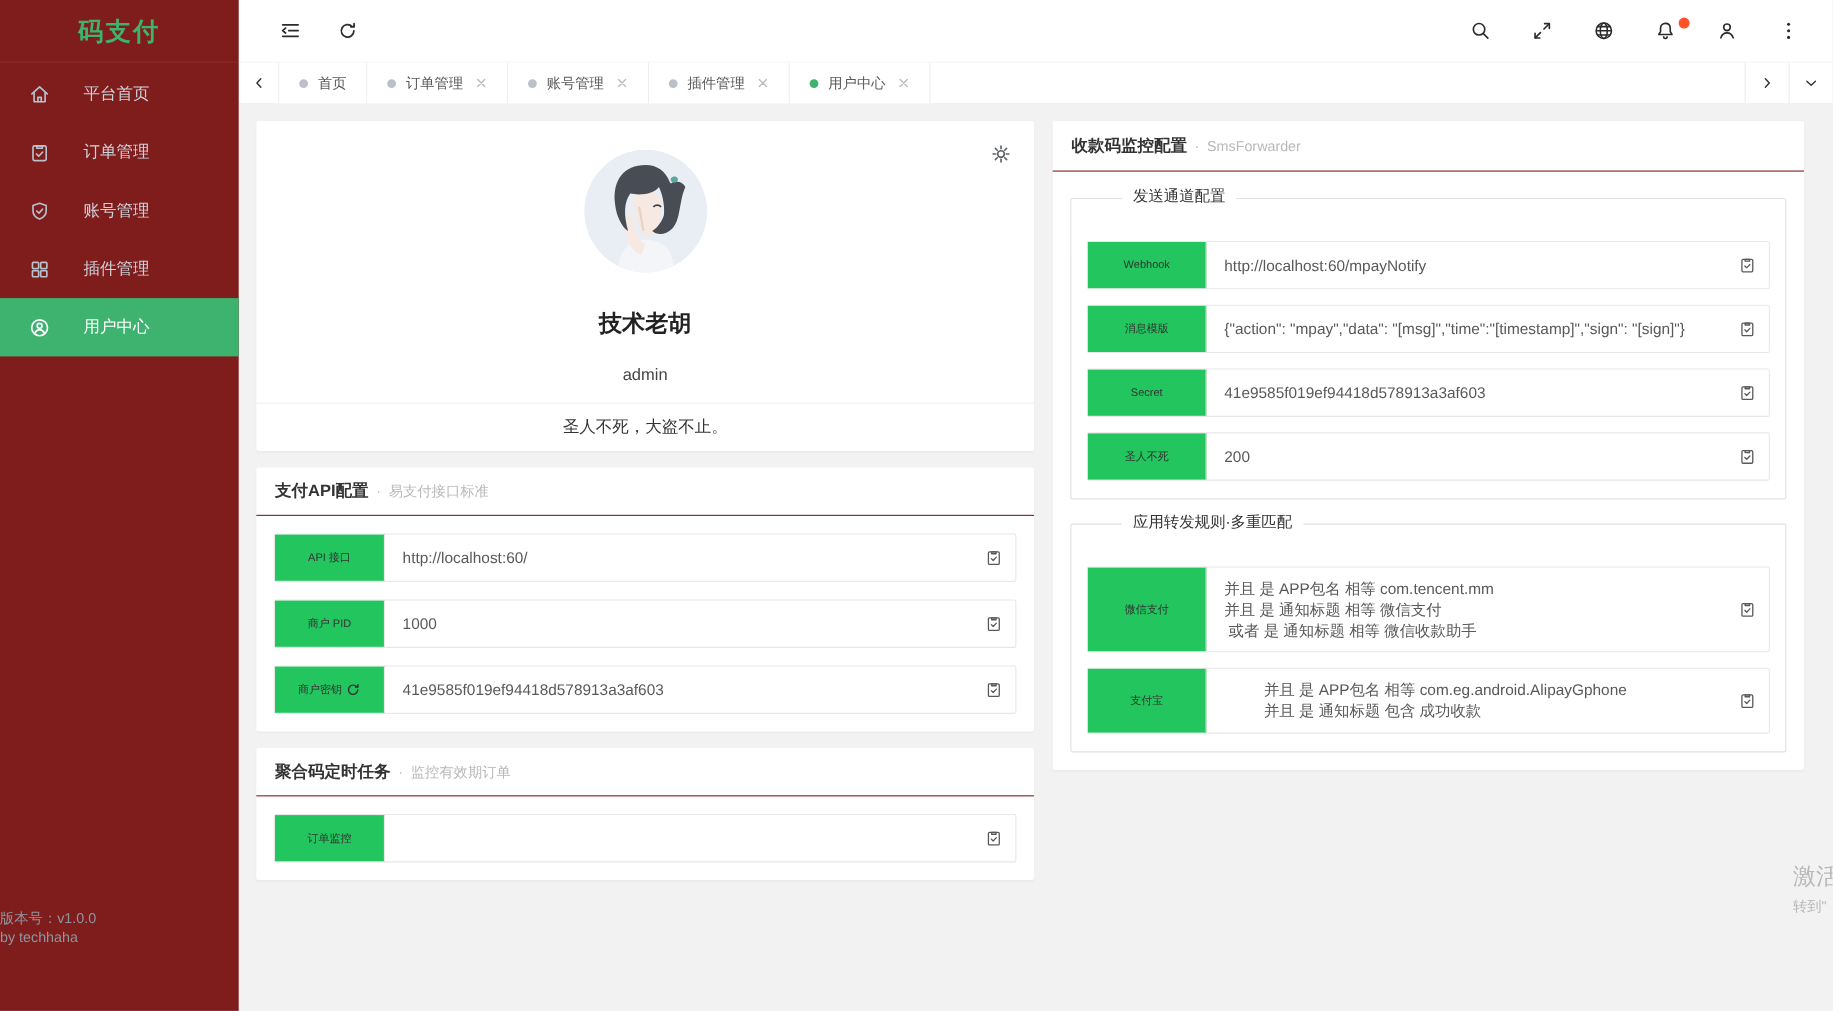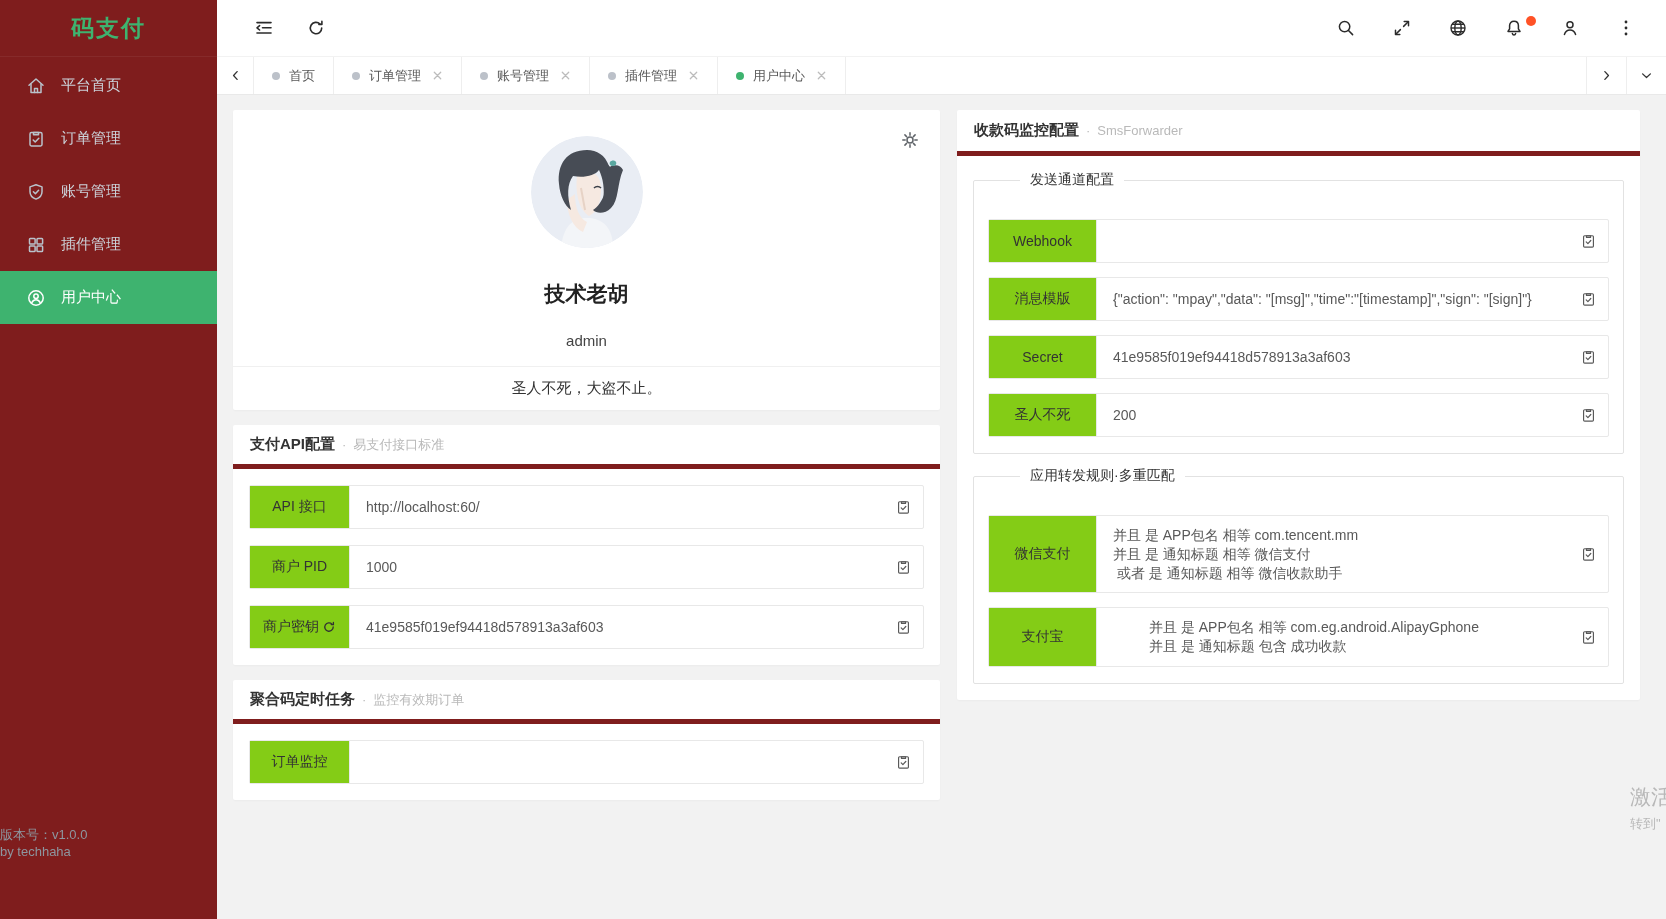--- a/index.html
+++ b/index.html
@@ -6,21 +6,21 @@
   html,body { width:1666px; height:919px; overflow:hidden; }
   body { font-family:"Liberation Sans","DejaVu Sans",sans-serif; background:#f2f2f2; color:#333; }
   .screen { position:relative; width:1666px; height:919px; display:flex; }
 
   
   .sidebar { position:relative; width:217px; height:100%; background:#7f1d1d; flex:0 0 217px; }
   .logo { height:57px; display:flex; align-items:center; justify-content:center;
           font-size:23px; font-weight:bold; color:#3eb36f; letter-spacing:2px;
           border-bottom:1px solid rgba(255,255,255,0.06); }
   .menu { padding-top:2px; }
-  .menu-item { height:53px; display:flex; align-items:center; gap:15px; padding-left:26px;
+  .menu-item { height:53px; display:flex; align-items:center; gap:30px; padding-left:26px;
                color:#ccd3da; font-size:15px; cursor:pointer; }
   .menu-item .micon { width:20px; height:20px; display:inline-flex; color:#b9c2cb; }
   .menu-item.active { background:#3eb36f; color:#ffffff; }
   .menu-item.active .micon { color:#ffffff; }
   .version { position:absolute; bottom:58px; left:0; width:100%; text-align:left;
              color:#8d969f; font-size:13px; line-height:1.3; }
 
   
   .main { flex:1; display:flex; flex-direction:column; min-width:0; }
   .topbar { height:57px; background:#fff; display:flex; align-items:center;
@@ -54,31 +54,31 @@
   .profile-card { position:relative; height:300px; display:flex; flex-direction:column; align-items:center; padding-top:26px; }
   .gear-btn { position:absolute; top:20px; right:20px; width:20px; height:20px; color:#5f6368; cursor:pointer; }
   .avatar { width:112px; height:112px; border-radius:50%; overflow:hidden; flex:0 0 auto; }
   .profile-name { margin-top:32px; font-size:21px; font-weight:bold; color:#222; }
   .profile-username { margin-top:24px; font-size:15px; color:#444; }
   .profile-motto-wrap { margin-top:auto; width:100%; border-top:1px solid #f0f0f0; height:44px;
                         display:flex; align-items:center; justify-content:center; font-size:15px; color:#333; }
 
   
   .config-card { margin-top:15px; }
-  .card-head { height:44px; display:flex; align-items:center; gap:7px; padding:0 17px; border-bottom:5px solid #7f1d1d; }
+  .card-head { height:44px; display:flex; align-items:center; gap:7px; padding:0 17px; border-bottom:1px solid #7f1d1d; }
   .card-title { font-size:15px; font-weight:bold; color:#333; }
   .card-sep, .card-sub { font-size:13px; color:#b9b9b9; }
   .card-body { padding:16px; }
 
   .field-row { position:relative; display:flex; align-items:stretch; border:1px solid #e8e8e8;
                border-radius:2px; background:#fff; min-height:44px; }
   .field-row + .field-row { margin-top:16px; }
-  .field-label { flex:0 0 100px; background:#84cc16; border-right:1px solid #e8e8e8;
+  .field-label { flex:0 0 100px; background:#22c55e; border-right:1px solid #e8e8e8;
                  display:flex; align-items:center; justify-content:center; gap:3px;
-                 font-size:14px; color:#333; text-align:right; }
+                 font-size:10px; color:#333; text-align:right; }
   .fw .field-label { flex-basis:108px; }
   .field-value { flex:1; display:flex; flex-direction:column; justify-content:center;
                  padding:6px 44px 6px 16px; font-size:14px; color:#595959; overflow:hidden; }
   .field-value .line { white-space:pre; overflow:hidden; text-overflow:ellipsis; line-height:19px; }
   .copy-btn { position:absolute; right:11px; top:50%; transform:translateY(-50%);
               width:17px; height:17px; color:#595959; background:none; border:none; cursor:pointer; padding:0; }
   .mini-refresh { width:14px; height:14px; color:#333; display:inline-flex; cursor:pointer; }
 
   
   .monitor-card { min-height:578px; }
@@ -412,20 +412,23 @@
             <span class="card-sep">·</span>
             <span class="card-sub">SmsForwarder</span>
           </div>
           <div class="card-body">
 
             <div class="fieldset fw">
               <span class="legend">发送通道配置</span>
 
               <div class="field-row">
                 <div class="field-label">Webhook</div>
+                <div class="field-value">
+                    <span class="line">http://localhost:60/mpayNotify</span>
+                  </div>
                 <button class="copy-btn">
                     <svg viewBox="0 0 20 20" fill="none" stroke="currentColor" stroke-width="1.4" stroke-linecap="round" stroke-linejoin="round">
                       <rect x="4.2" y="3.8" width="11.6" height="13.4" rx="1.3"></rect>
                       <path d="M7.6 3.8h4.8v2h-4.8z"></path>
                       <path d="M7.3 11l2 2 3.4-3.6"></path>
                     </svg>
                   </button>
               </div>
 
               <div class="field-row">

